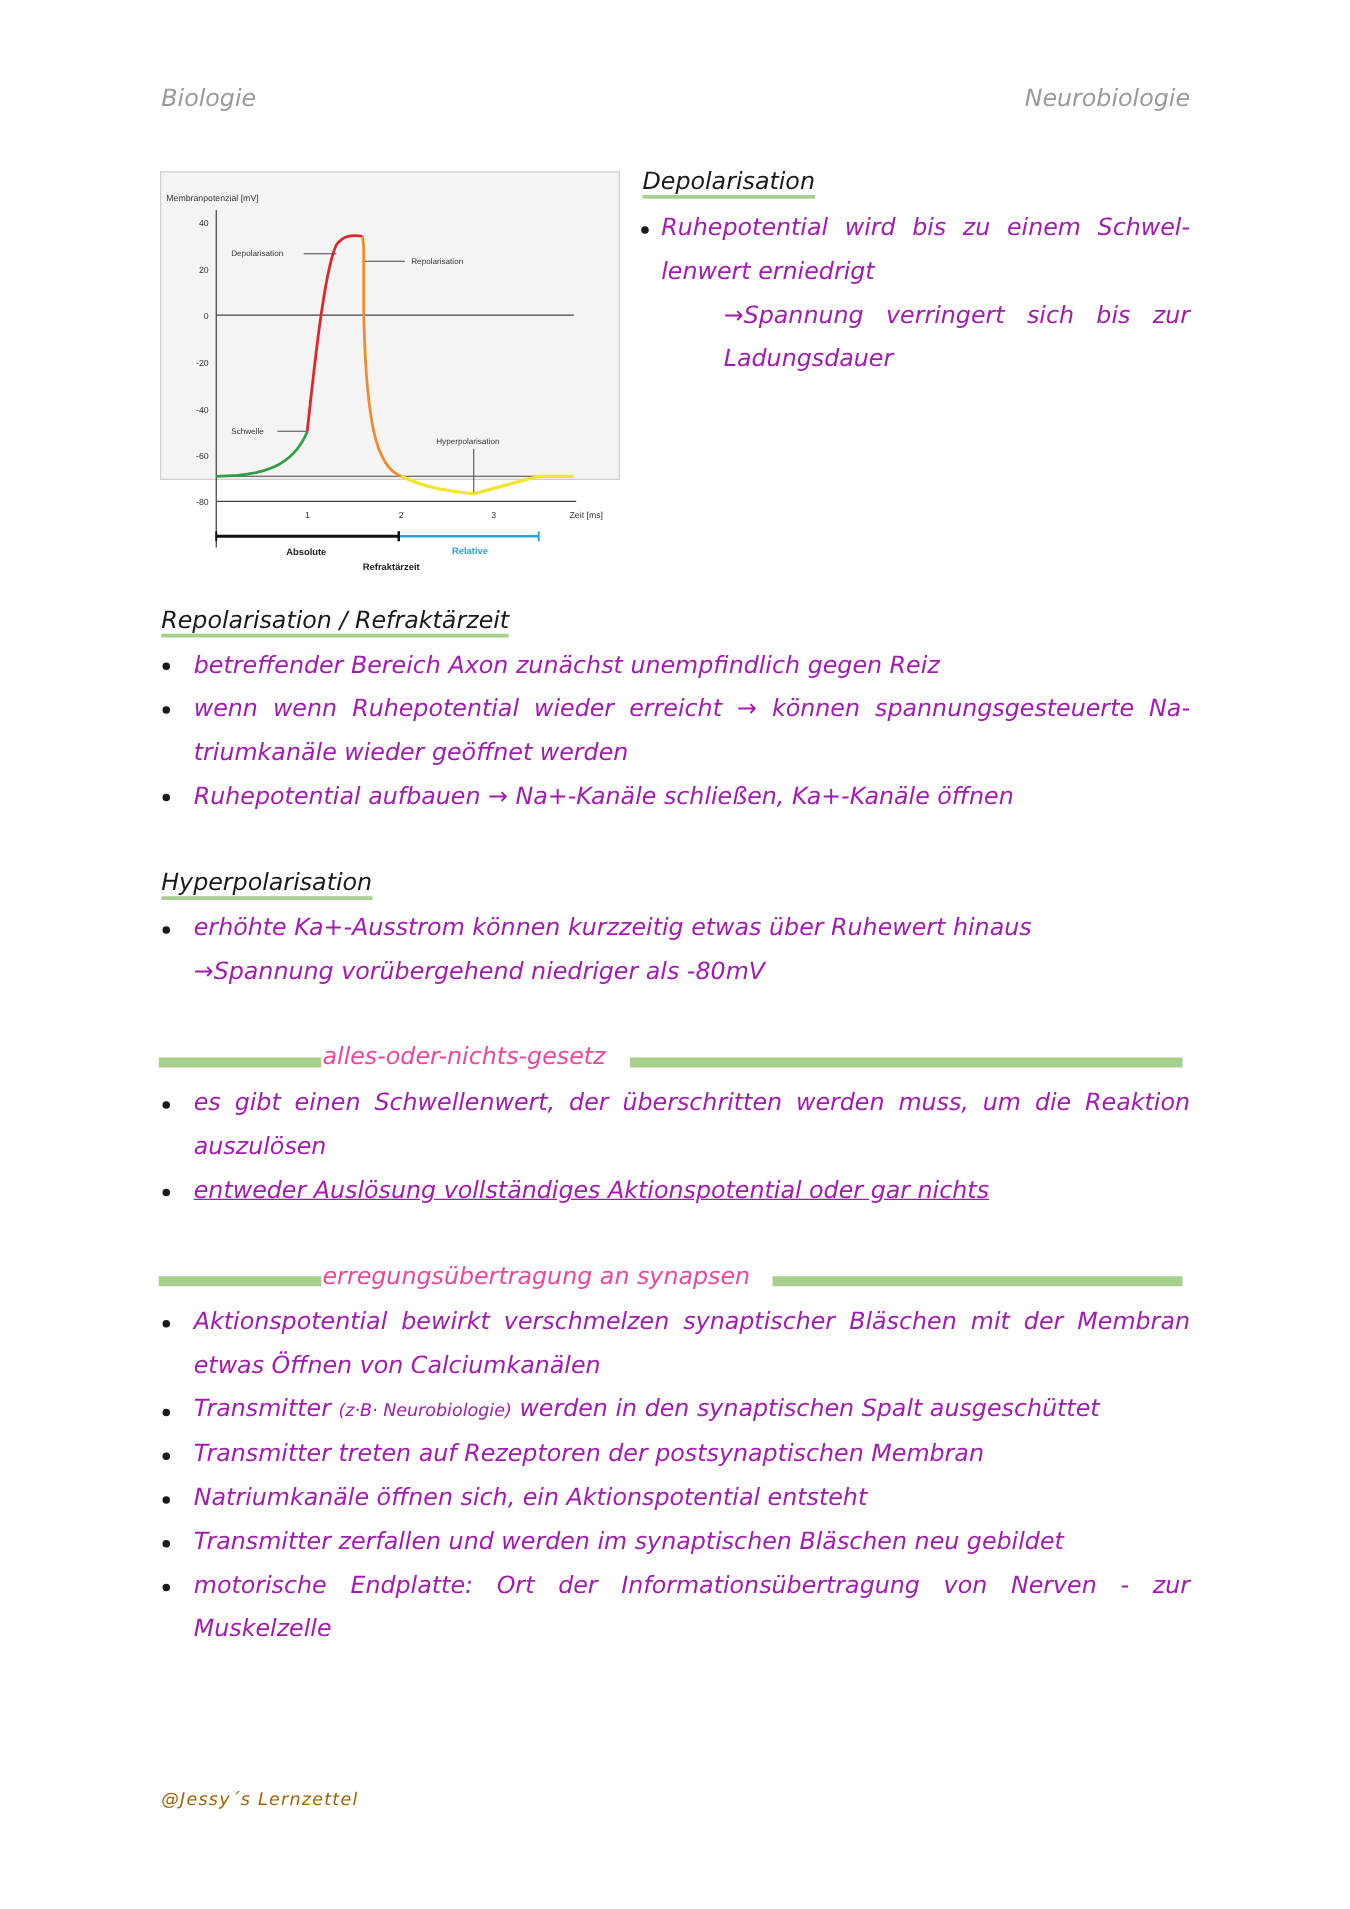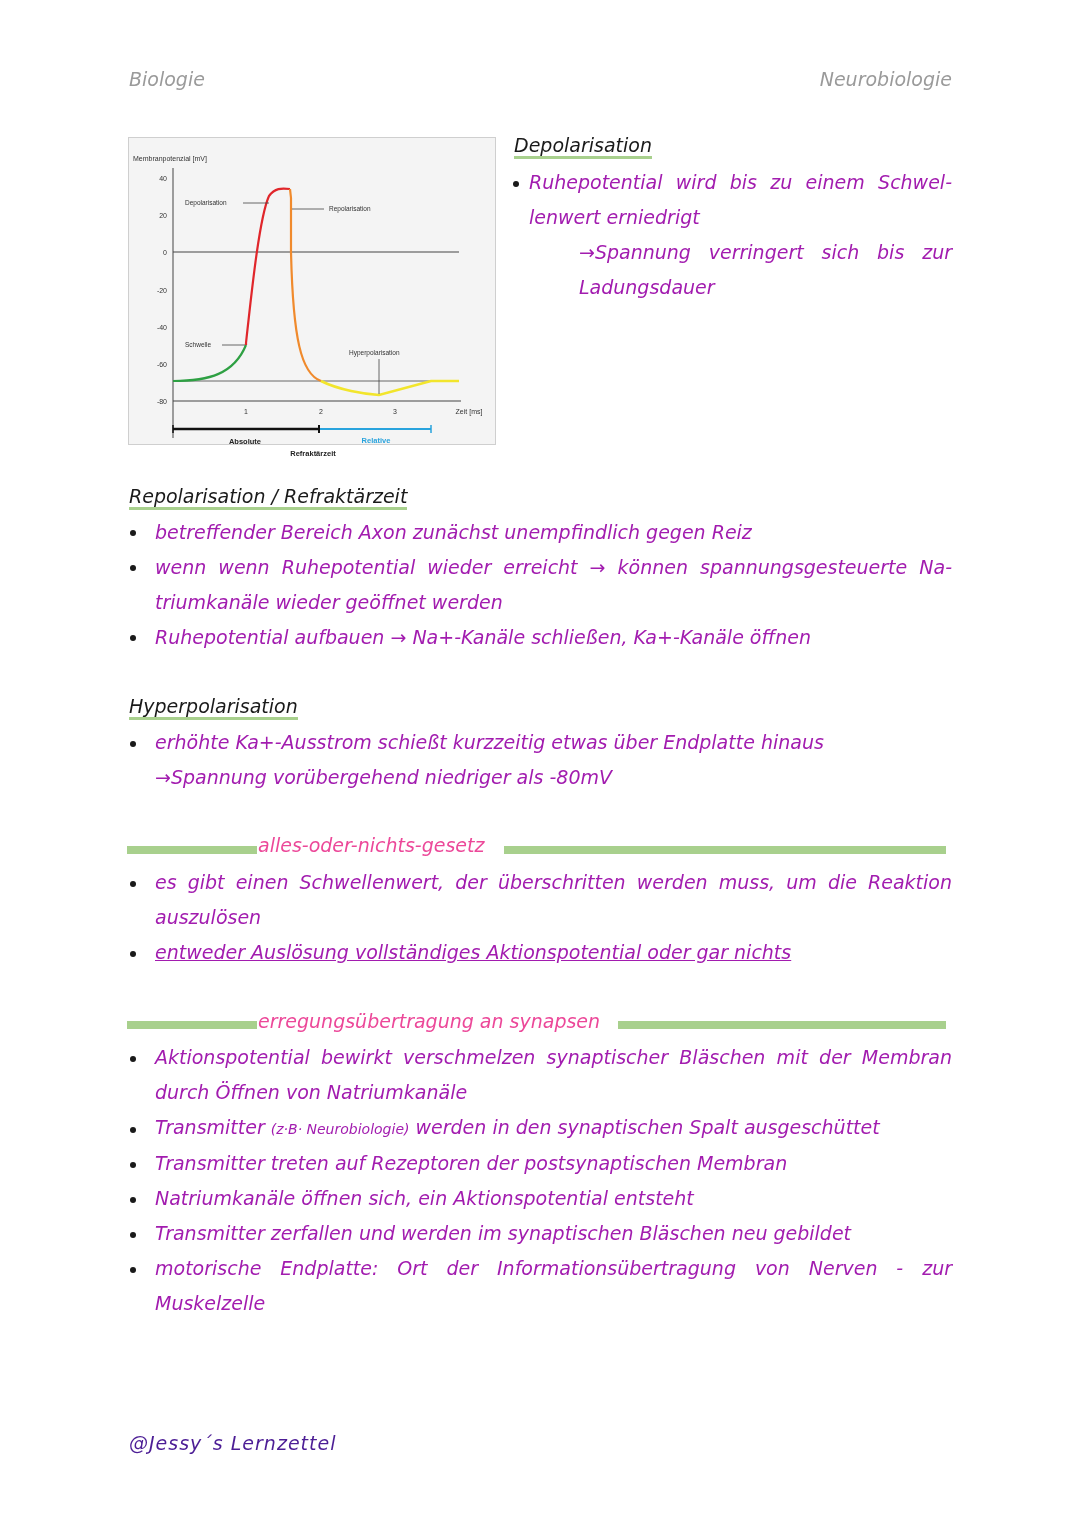--- a/index.html
+++ b/index.html
@@ -1,23 +1,23 @@
 <!DOCTYPE html>
 <html><head>
 <meta charset="utf-8">
 <style>
   html, body { margin: 0; padding: 0; background: #ffffff; }
   body { width: 1080px; height: 1527px; position: relative; overflow: hidden;
          font-family: "DejaVu Sans", sans-serif; color: #1a1a1a; }
   .header-left, .header-right { position: absolute; top: 68px; font-size: 19px; color: #9a9a9a; font-style: italic; }
   .header-left { left: 129px; }
   .header-right { right: 128px; }
-  .footer { position: absolute; left: 129px; top: 1432px; font-size: 19px; color: #4c1d95; font-style: italic; letter-spacing: 1px; }
+  .footer { position: absolute; left: 129px; top: 1432px; font-size: 14px; color: #a16207; font-style: italic; letter-spacing: 1px; }
 
-  .chart-box { position: absolute; left: 128px; top: 137px; width: 368px; height: 308px;
+  .chart-box { position: absolute; left: 128px; top: 137px; width: 368px; height: 247px;
                border: 1px solid #cfcfcf; background: #f4f4f4; box-sizing: border-box; text-align: center; }
   .chart-box svg { position: absolute; left: 0; top: 0; }
 
   .section-title { position: absolute; font-size: 19px; font-style: italic; color: #1a1a1a;
                    border-bottom: 3px solid #a8d08d; line-height: 22px; padding-bottom: 0; }
   .text-line { position: absolute; font-size: 19px; font-style: italic; color: #a21caf; white-space: nowrap; line-height: 24px; }
   .bullet { position: absolute; width: 6px; height: 6px; border-radius: 50%; background: #1a1a1a; }
   .justify { text-align: justify; text-align-last: justify; }
   .small { font-size: 14px; }
 
@@ -100,39 +100,39 @@
 <div class="bullet" style="left:130px; top:530px;"></div>
 <div class="text-line" style="left:155px; top:520px;">betreffender Bereich Axon zunächst unempfindlich gegen Reiz</div>
 <div class="bullet" style="left:130px; top:565px;"></div>
 <div class="text-line justify" style="left:155px; top:555px; width:797px;">wenn wenn Ruhepotential wieder erreicht → können spannungsgesteuerte Na-</div>
 <div class="text-line" style="left:155px; top:590px;">triumkanäle wieder geöffnet werden</div>
 <div class="bullet" style="left:130px; top:635px;"></div>
 <div class="text-line" style="left:155px; top:625px;">Ruhepotential aufbauen → Na+-Kanäle schließen, Ka+-Kanäle öffnen</div>
 
 <div class="section-title" style="left:129px; top:695px;">Hyperpolarisation</div>
 <div class="bullet" style="left:130px; top:741px;"></div>
-<div class="text-line" style="left:155px; top:730px;">erhöhte Ka+-Ausstrom schießt kurzzeitig etwas über Endplatte hinaus</div>
+<div class="text-line" style="left:155px; top:730px;">erhöhte Ka+-Ausstrom können kurzzeitig etwas über Ruhewert hinaus</div>
 <div class="text-line" style="left:155px; top:765px;">→Spannung vorübergehend niedriger als -80mV</div>
 
 <div class="banner-bar" style="left:127px; top:846px; width:130px;"></div>
 <div class="banner-title" style="left:258px; top:834px;">alles-oder-nichts-gesetz</div>
 <div class="banner-bar" style="left:504px; top:846px; width:442px;"></div>
 <div class="bullet" style="left:130px; top:881px;"></div>
 <div class="text-line justify" style="left:155px; top:870px; width:797px;">es gibt einen Schwellenwert, der überschritten werden muss, um die Reaktion</div>
 <div class="text-line" style="left:155px; top:905px;">auszulösen</div>
 <div class="bullet" style="left:130px; top:951px;"></div>
 <div class="text-line" style="left:155px; top:940px;text-decoration:underline;">entweder Auslösung vollständiges Aktionspotential oder gar nichts</div>
 
 <div class="banner-bar" style="left:127px; top:1021px; width:130px;"></div>
 <div class="banner-title" style="left:258px; top:1010px;">erregungsübertragung an synapsen</div>
 <div class="banner-bar" style="left:618px; top:1021px; width:328px;"></div>
 
 <div class="bullet" style="left:130px; top:1056px;"></div>
 <div class="text-line justify" style="left:155px; top:1045px; width:797px;">Aktionspotential bewirkt verschmelzen synaptischer Bläschen mit der Membran</div>
-<div class="text-line" style="left:155px; top:1080px;">durch Öffnen von Natriumkanäle</div>
+<div class="text-line" style="left:155px; top:1080px;">etwas Öffnen von Calciumkanälen</div>
 
 <div class="bullet" style="left:130px; top:1127px;"></div>
 <div class="text-line" style="left:155px; top:1115px; width:797px; display:flex; justify-content:space-between;">
   <span style="white-space:pre;"><span>Transmitter </span><span class="small">(z·B· Neurobiologie)</span><span> werden in den synaptischen Spalt ausgeschüttet</span></span>
 </div>
 
 <div class="bullet" style="left:130px; top:1162px;"></div>
 <div class="text-line" style="left:155px; top:1151px;">Transmitter treten auf Rezeptoren der postsynaptischen Membran</div>
 <div class="bullet" style="left:130px; top:1197px;"></div>
 <div class="text-line" style="left:155px; top:1186px;">Natriumkanäle öffnen sich, ein Aktionspotential entsteht</div>

